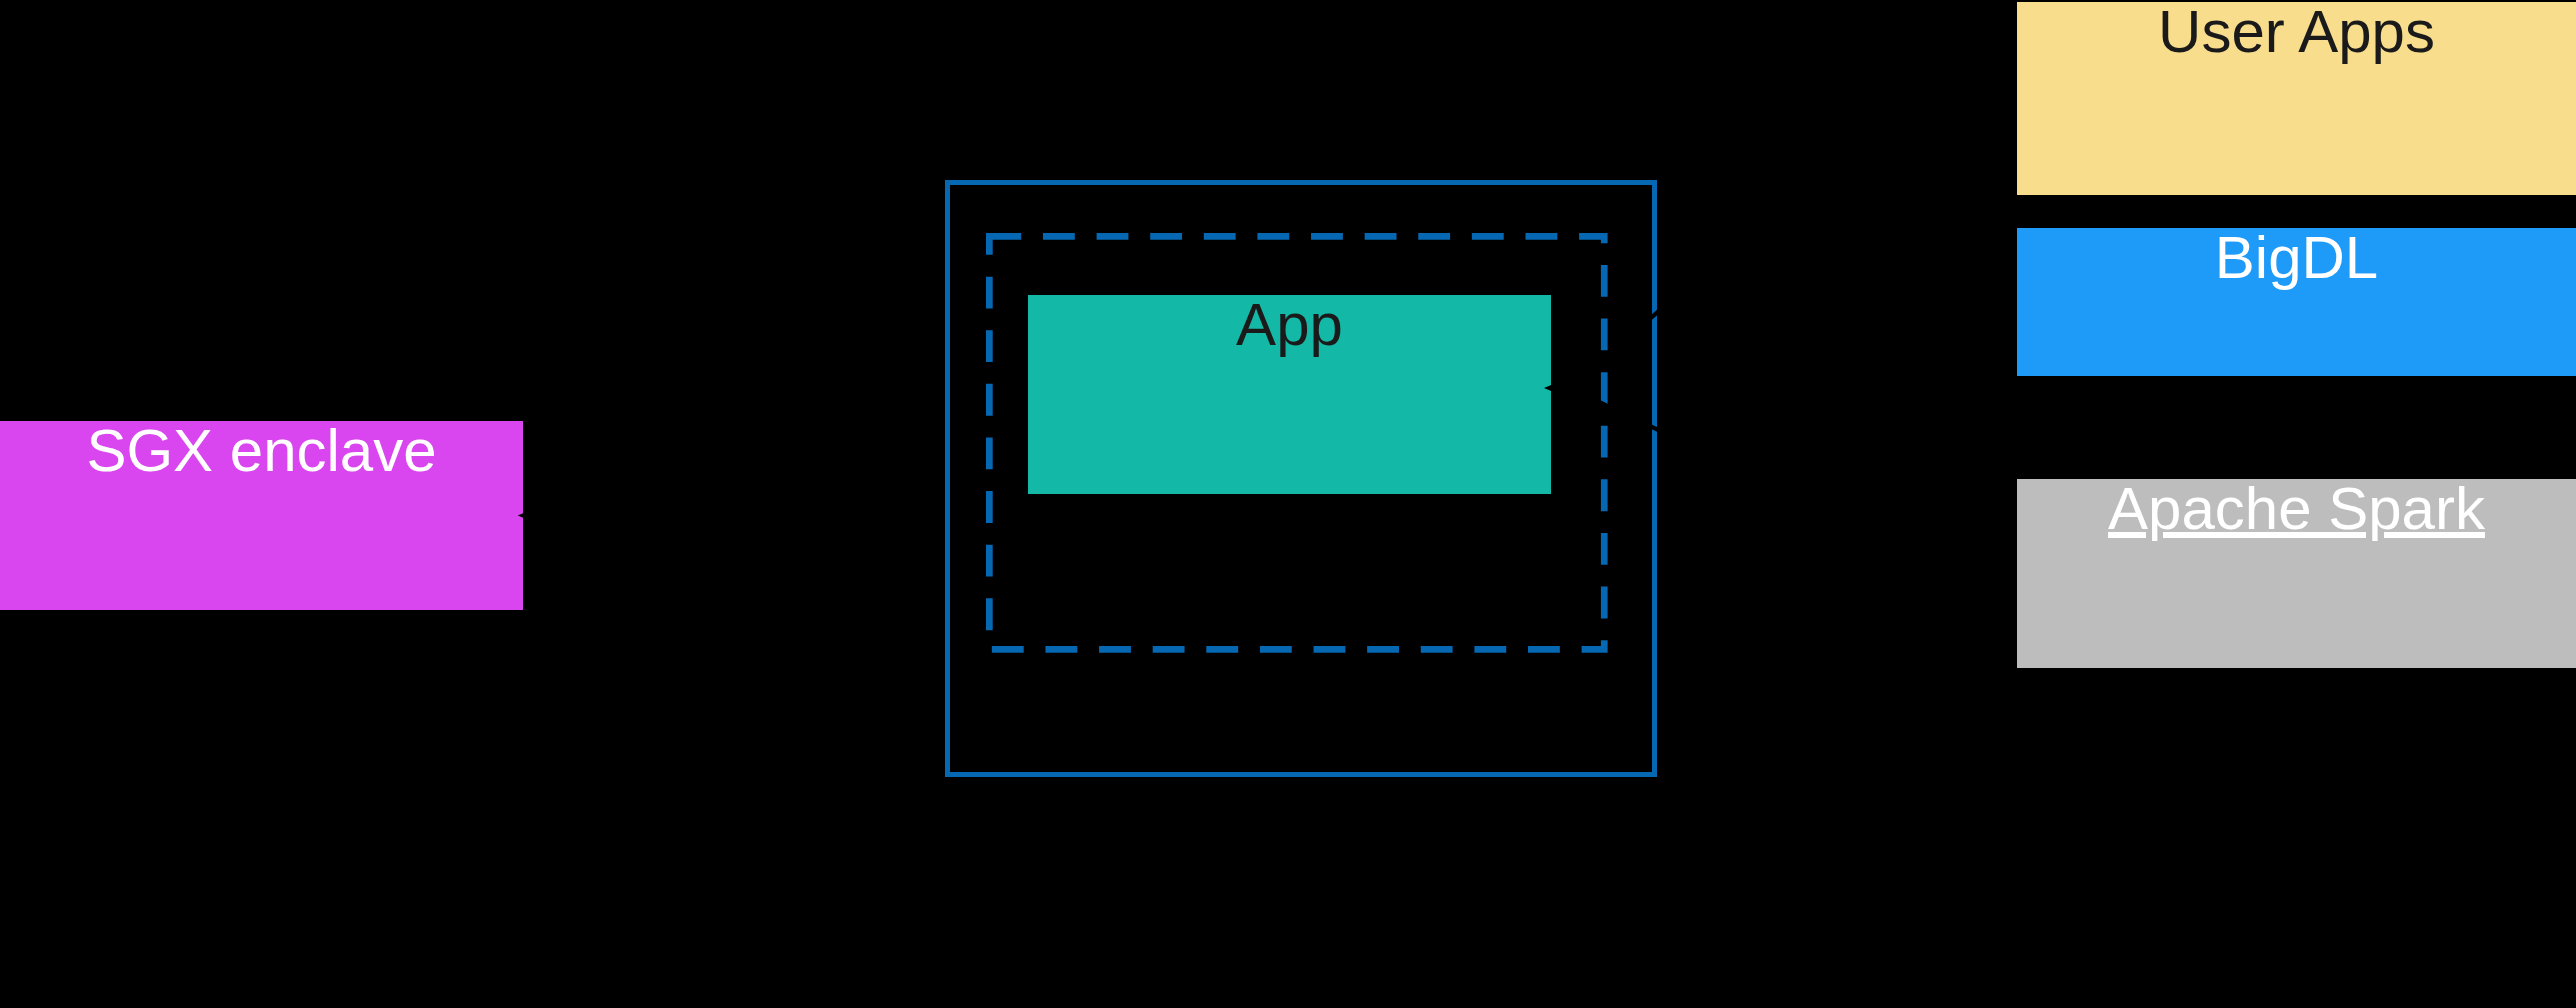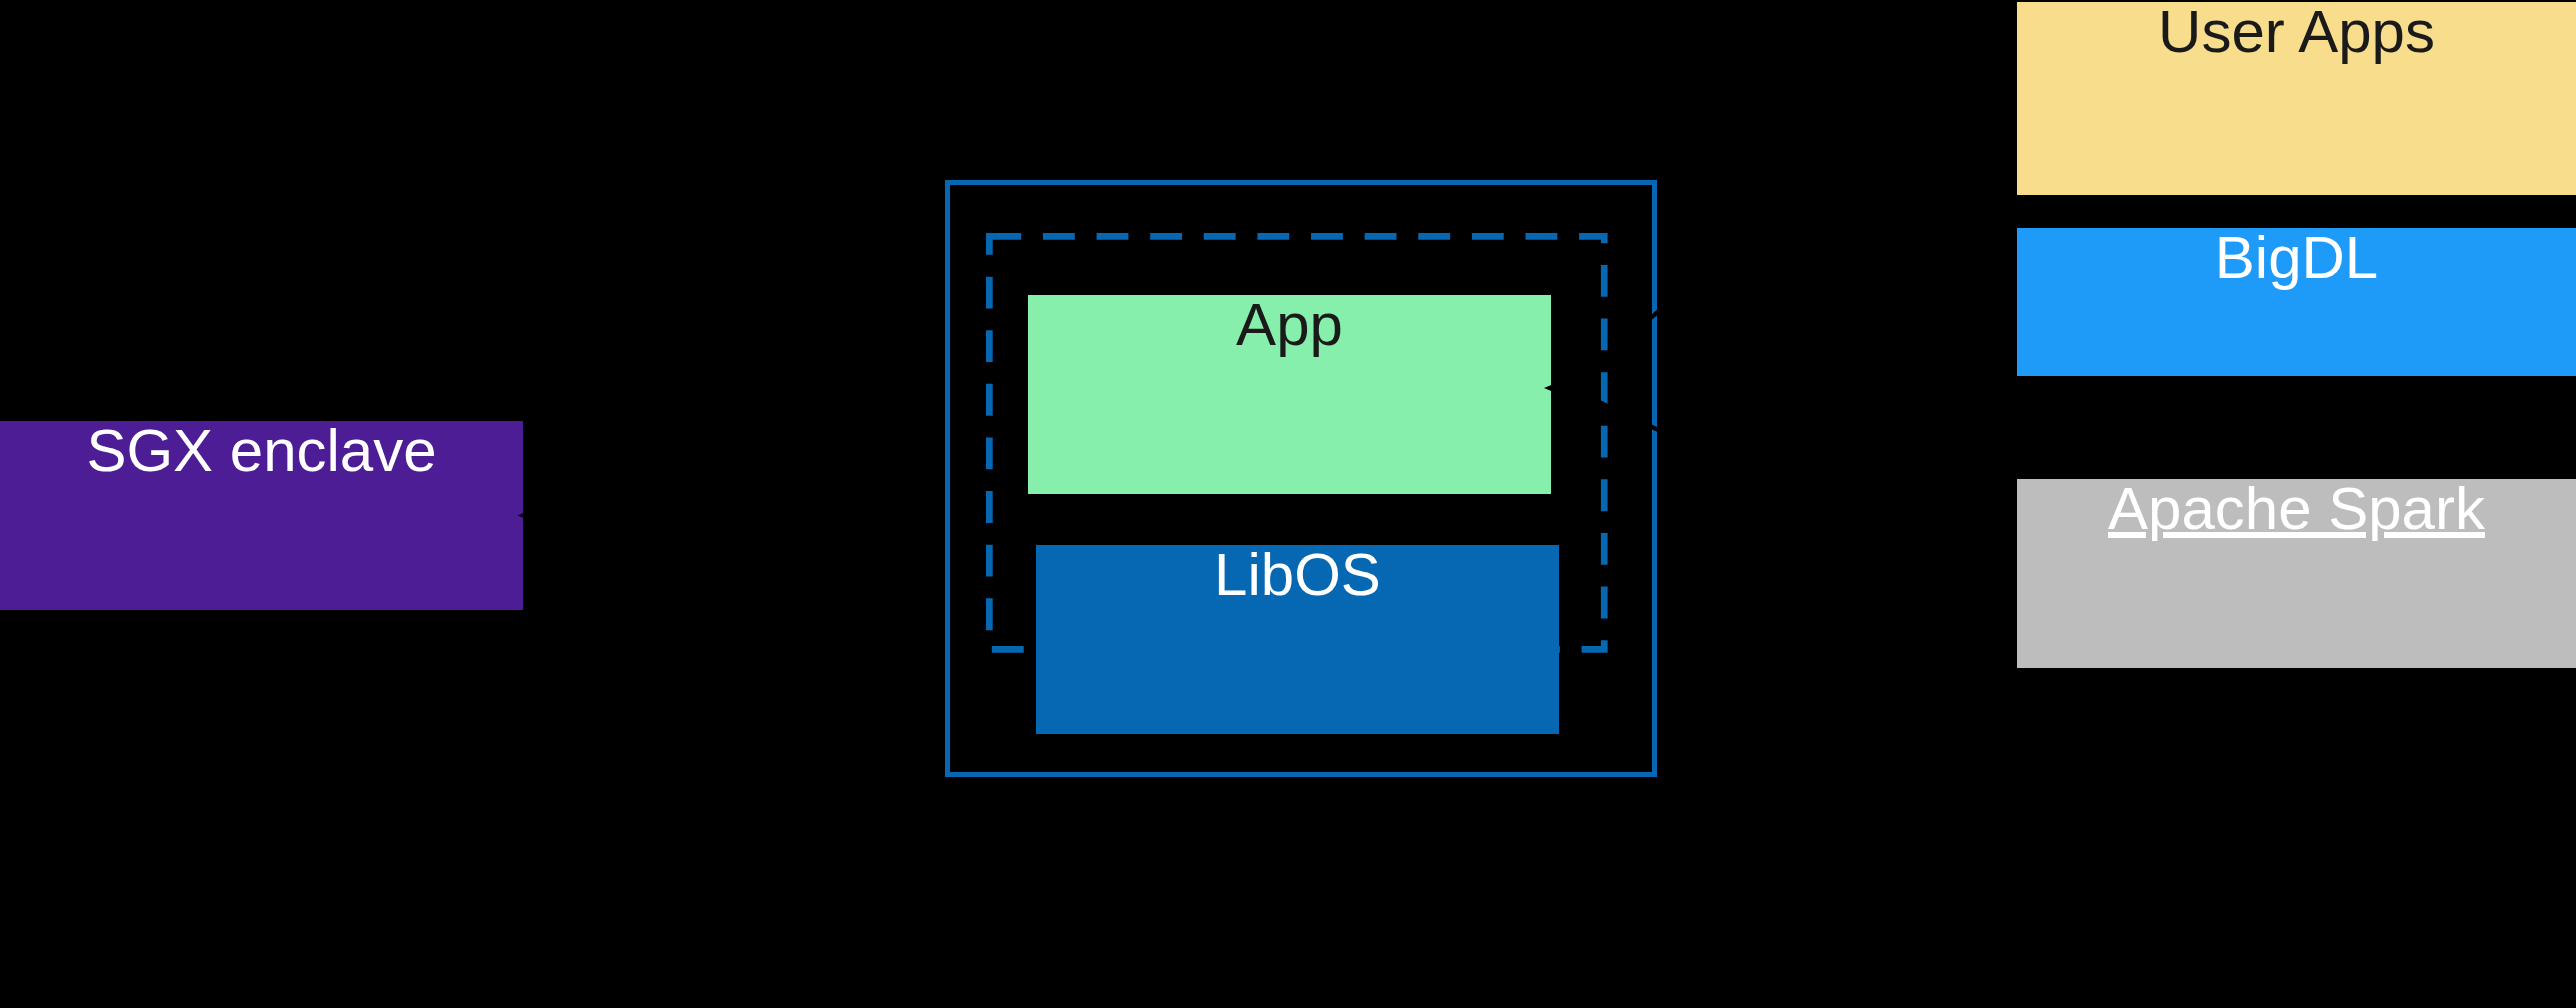--- a/index.html
+++ b/index.html
@@ -24,40 +24,40 @@
   }
   .label {
     font-size: 60px;
     line-height: 1;
     white-space: nowrap;
   }
   
   #sgx-box {
     left: 0; top: 502; width: 523px; height: 189px;
     left: 0px; top: 421px;
-    background: #4c1d95;
+    background: #d946ef;
   }
   #sgx-box .label { color: #FFFFFF; }
 
   
   #enclave-outer {
     left: 945px; top: 180px; width: 712px; height: 597px;
     border: 5.9px solid #0668B2;
     background: transparent;
   }
   #svg-under, #svg-over {
     position: absolute;
     left: 0; top: 0;
     width: 2576px;
     height: 1009px;
     pointer-events: none;
   }
   #app-box {
     left: 1028px; top: 295px; width: 523px; height: 199px;
-    background: #86efac;
+    background: #14b8a6;
   }
   #app-box .label { color: #1A1A1A; }
   #libos-box {
     left: 1036px; top: 545px; width: 523px; height: 189px;
     background: #0668B2;
   }
   #libos-box .label { color: #FFFFFF; }
   #os-box {
     left: 947px; top: 818px; width: 705px; height: 188px;
     background: #A6A6A6;
@@ -93,23 +93,20 @@
   <div id="enclave-outer" class="box"></div>
 
   <div id="sgx-box" class="box">
     <span class="label">SGX enclave</span>
   </div>
 
   <div id="app-box" class="box">
     <span class="label">App</span>
   </div>
 
-  <div id="libos-box" class="box">
-    <span class="label">LibOS</span>
-  </div>
 
 
   <div id="user-apps-box" class="box">
     <span class="label">User Apps</span>
   </div>
   <div id="bigdl-box" class="box">
     <span class="label">BigDL</span>
   </div>
   <div id="spark-box" class="box">
     <span class="label">Apache Spark</span>

